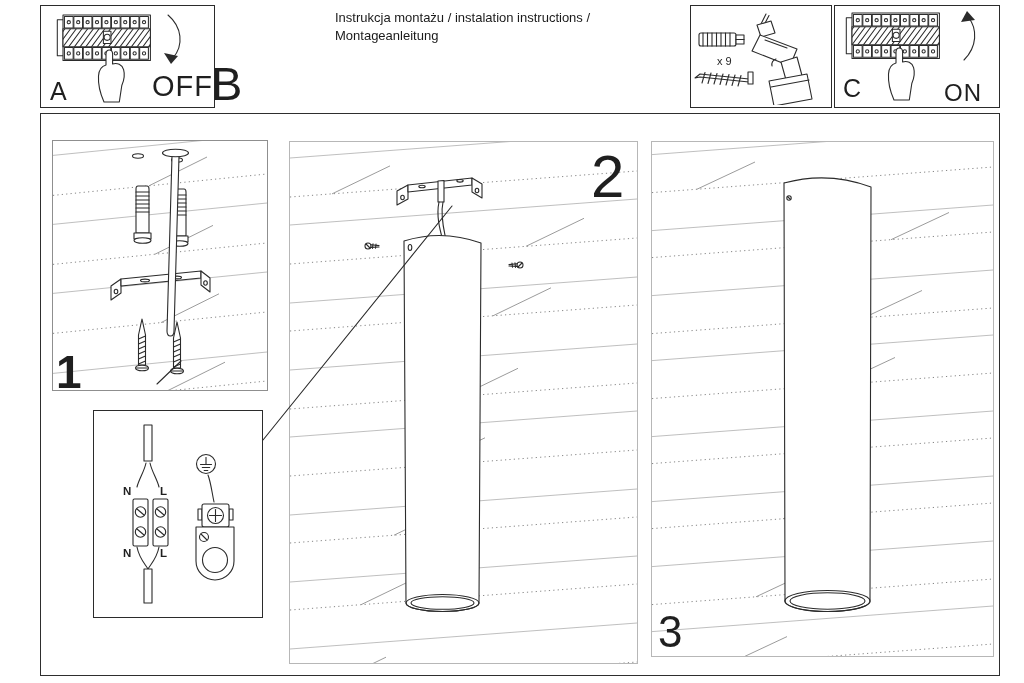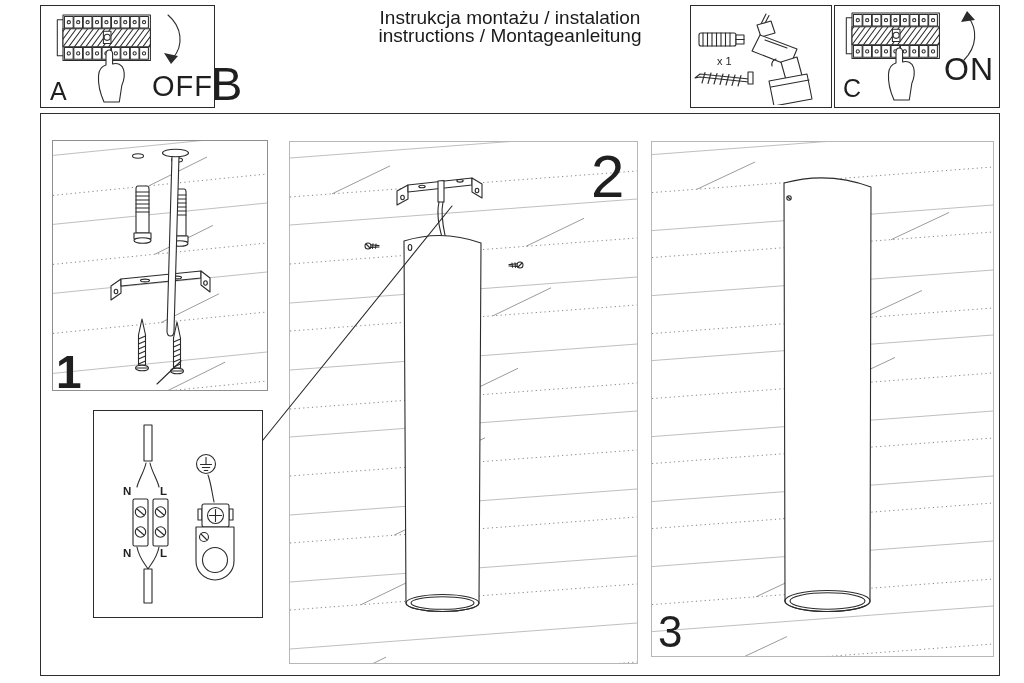--- a/index.html
+++ b/index.html
@@ -6,21 +6,21 @@
   body{background:#fff;font-family:"Liberation Sans",sans-serif;color:#1f1f1f}
   .page{position:relative;width:1024px;height:683px;background:#fff;overflow:hidden}
   .abs{position:absolute}
   .box{position:absolute;border:1.7px solid #2b2b2b;background:#fff}
   .panel{position:absolute;border:1px solid #b7b7b7;background:#fff}
   .lbl{position:absolute;line-height:1;white-space:pre;color:#1f1f1f}
   svg{display:block}
   .ln{stroke:#2b2b2b;fill:none;stroke-width:1.1;stroke-linecap:round;stroke-linejoin:round}
   .wh{fill:#fff}
   .fill{fill:#2b2b2b;stroke:none}
-  .title{font-size:19px;line-height:17.5px;text-align:center;color:#1a1a1a}
+  .title{font-size:13px;line-height:17.5px;text-align:left;color:#1a1a1a}
 </style>
 </head>
 <body>
 
 <svg width="0" height="0" style="position:absolute" aria-hidden="true">
   <defs>
     <path id="hand" d="M9,52 C5,43 3,34 3.5,26 C4,19 7,16 11,15 L11,4 C11,1.2 12.6,0 14.2,0 C15.9,0 17.6,1.2 17.6,4 L17.6,14 C22,12.5 27.2,14.6 28.6,19.6 C30,24.6 29.2,30 26.8,35.5 L24.3,52 Z"></path>
   </defs>
 </svg>
 
@@ -140,21 +140,21 @@
           <line class="ln" x1="78" y1="9.5" x2="72" y2="21"></line>
         <polygon class="ln wh" points="66,19 80,15 84,27 70,31"></polygon>
         <polygon class="ln wh" points="69,29 106,43 99,60 61,45"></polygon>
         <line class="ln" x1="74" y1="34" x2="96" y2="42"></line>
         <path class="ln" d="M85,53 q-5,2 -4,7"></path>
         <polygon class="ln wh" points="90,56 106,51 113,77 97,81"></polygon>
         <polygon class="ln wh" points="78,75 116,68 121,93 83,100"></polygon>
         <line class="ln" x1="80" y1="81" x2="118" y2="74"></line>
       </g>
     </svg>
-    <span class="lbl" style="left:26px;top:50px;font-size:11px">x 1</span>
+    <span class="lbl" style="left:26px;top:50px;font-size:11px">x 9</span>
   </div>
 
   <div class="box" style="left:834px;top:5px;width:166px;height:103px">
     <svg width="162" height="99" viewBox="0 0 162 99">
       <g transform="translate(17,7) scale(0.95)">
           <rect x="-6" y="5" width="9" height="38" class="ln wh"></rect>
           <rect x="0" y="0" width="92" height="48" class="ln wh"></rect>
           <rect x="1.5" y="1.5" width="9.2" height="12.2" class="ln wh"></rect>
           <circle cx="6.1" cy="7.6" r="1.7" class="ln"></circle>
           <rect x="1.5" y="34.3" width="9.2" height="12.2" class="ln wh"></rect>
@@ -218,21 +218,21 @@
           <rect x="42.5" y="17" width="8" height="13" class="ln wh"></rect>
           <circle cx="46.5" cy="23.5" r="3.2" class="ln wh"></circle>
         </g>
       <use href="#hand" class="ln wh" transform="translate(50,42)"></use>
       <g>
         <path class="ln" stroke-width="1.5" d="M129,54 C142,41 143,23 133,11"></path>
         <polygon class="fill" points="132,5 126,16 140,14"></polygon>
       </g>
     </svg>
     <span class="lbl" style="left:8px;top:70px;font-size:25px">C</span>
-    <span class="lbl" style="left:109px;top:47px;font-size:32px;letter-spacing:1px">ON</span>
+    <span class="lbl" style="left:109px;top:75px;font-size:24px;letter-spacing:1px">ON</span>
   </div>
 
   <div class="abs" style="left:40px;top:113px;width:960px;height:563px;border:1.7px solid #2e2e2e"></div>
 
   <div class="panel" style="left:52px;top:140px;width:216px;height:251px;border-color:#8f8f8f">
     <svg width="214" height="249" viewBox="0 0 214 249">
         <g>
           <line x1="0" y1="14.4" x2="214" y2="-7.0" stroke="#a3a3a3" stroke-width="0.7"></line>
           <line x1="0" y1="54.4" x2="214" y2="33.0" stroke="#868686" stroke-width="1" stroke-dasharray="1.2 3.2"></line>
           <line x1="96" y1="44.8" x2="154" y2="16.0" stroke="#909090" stroke-width="0.9"></line>

